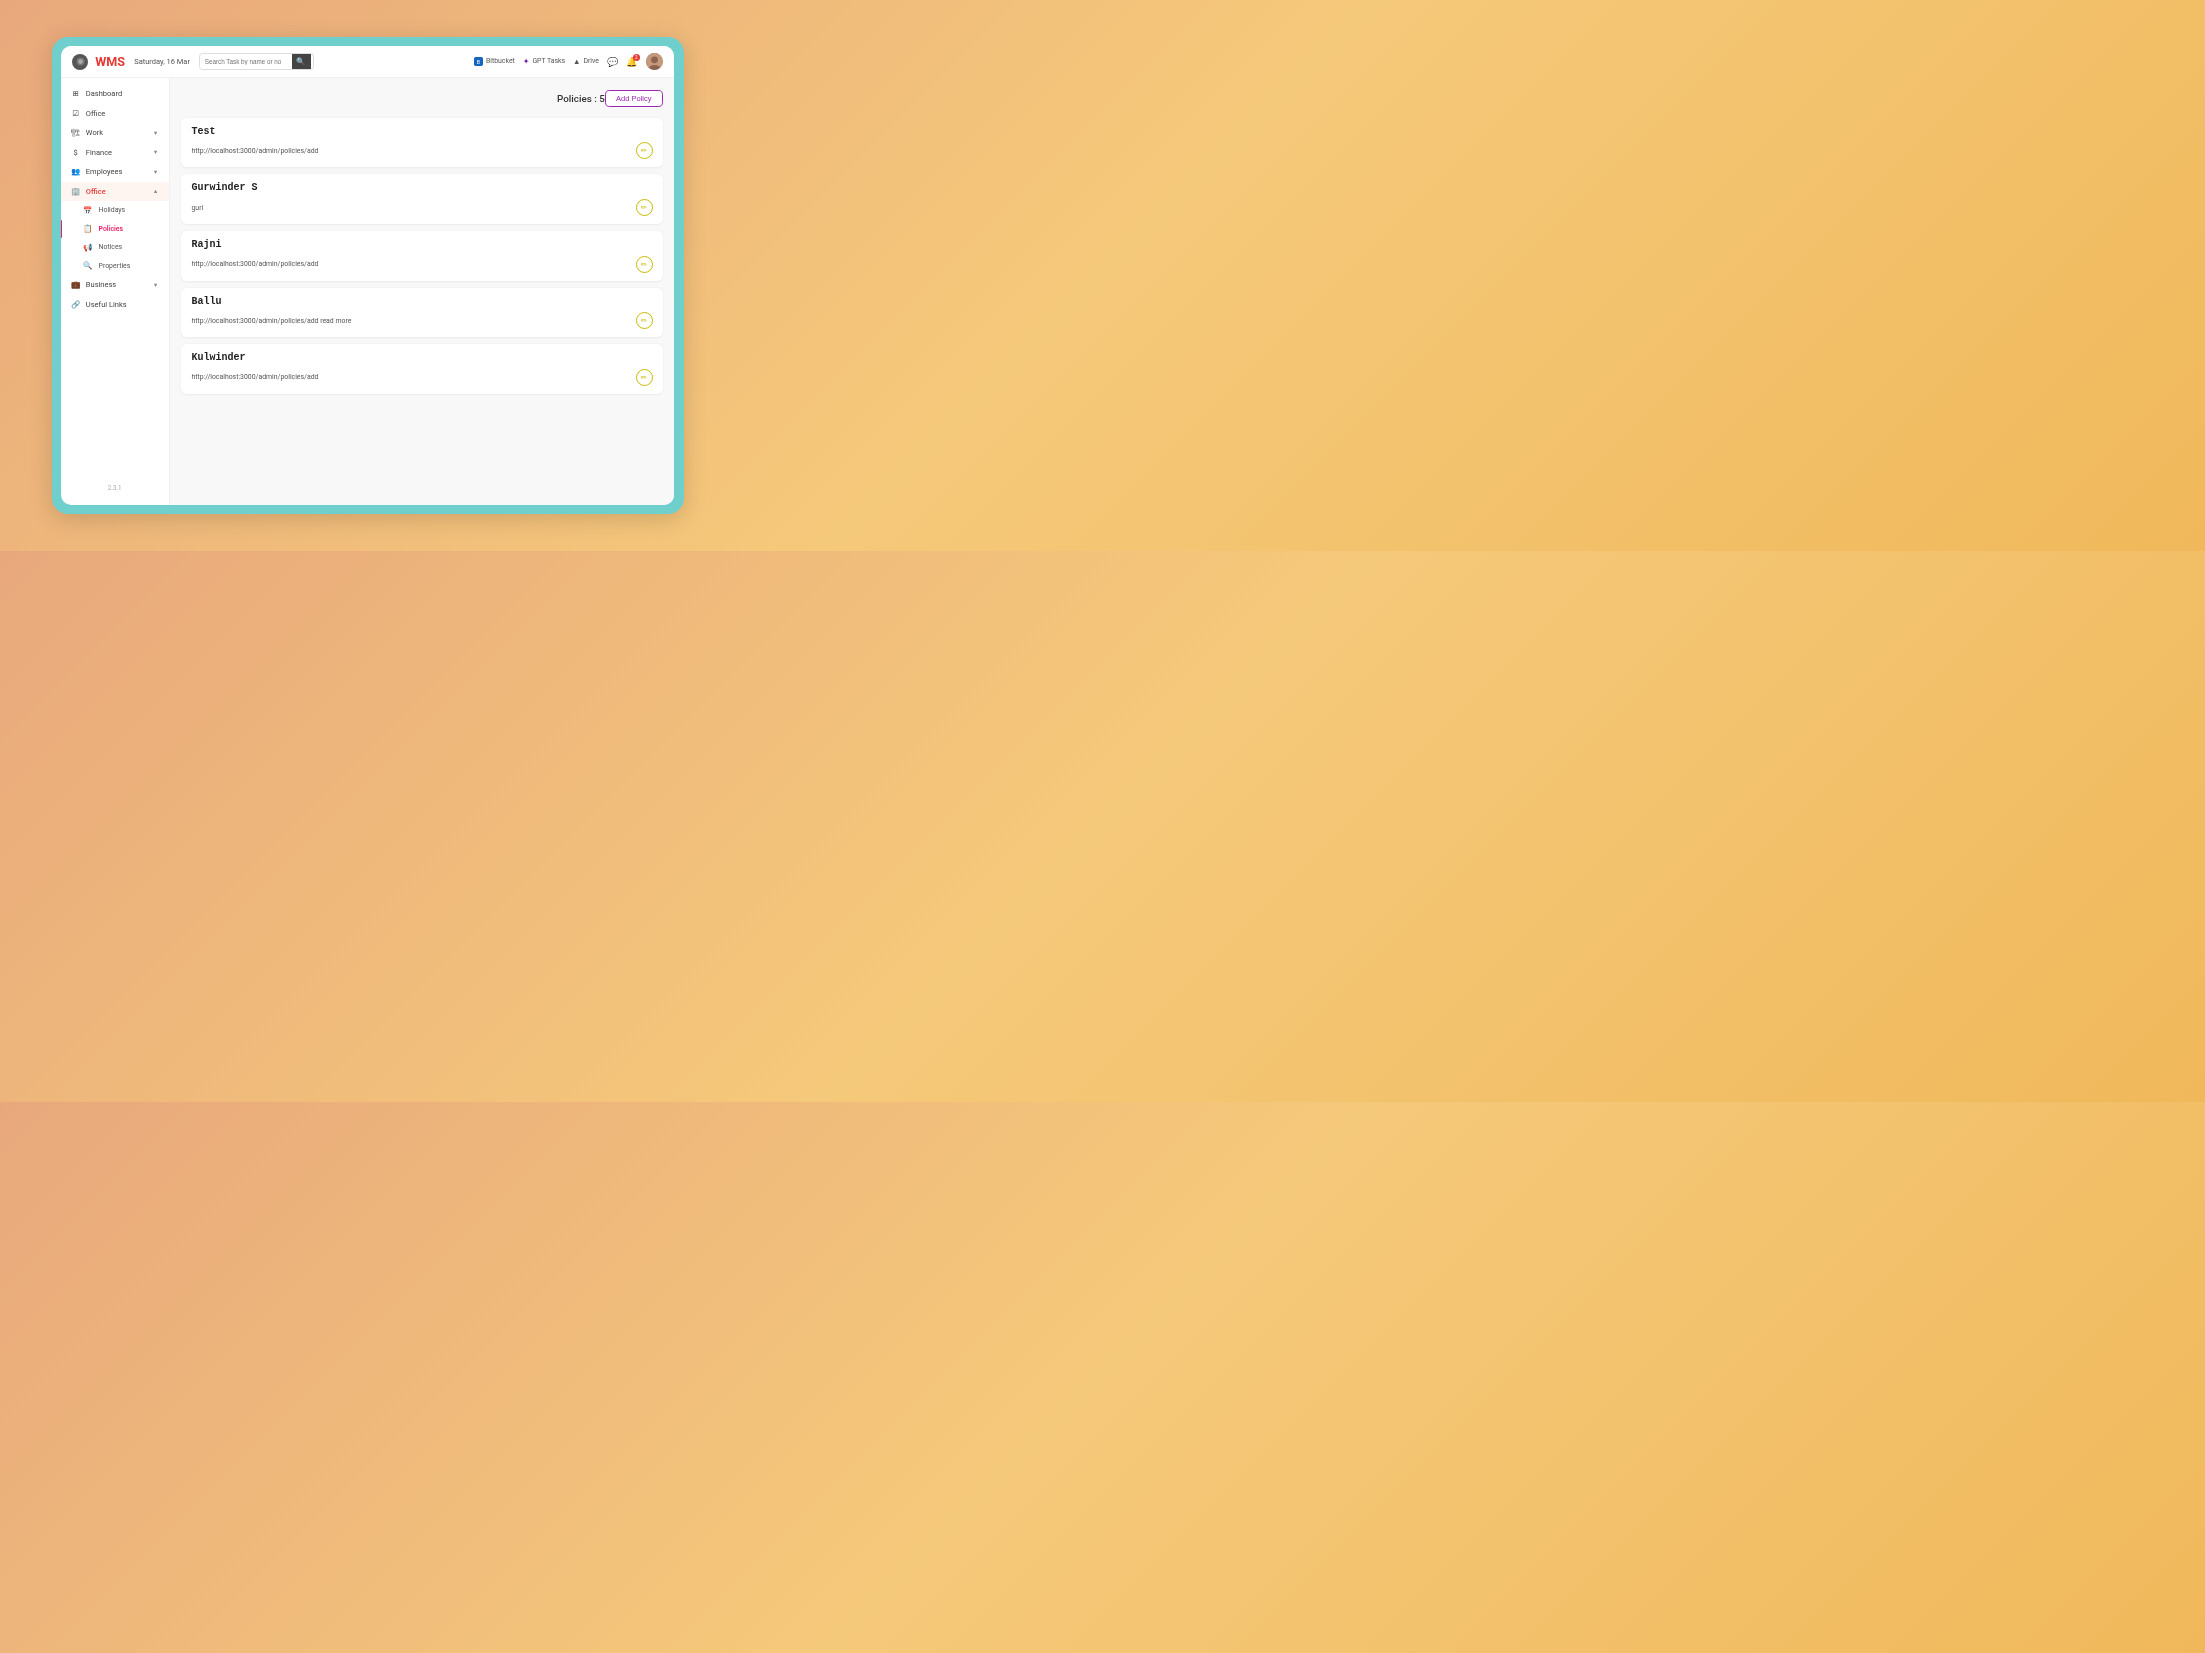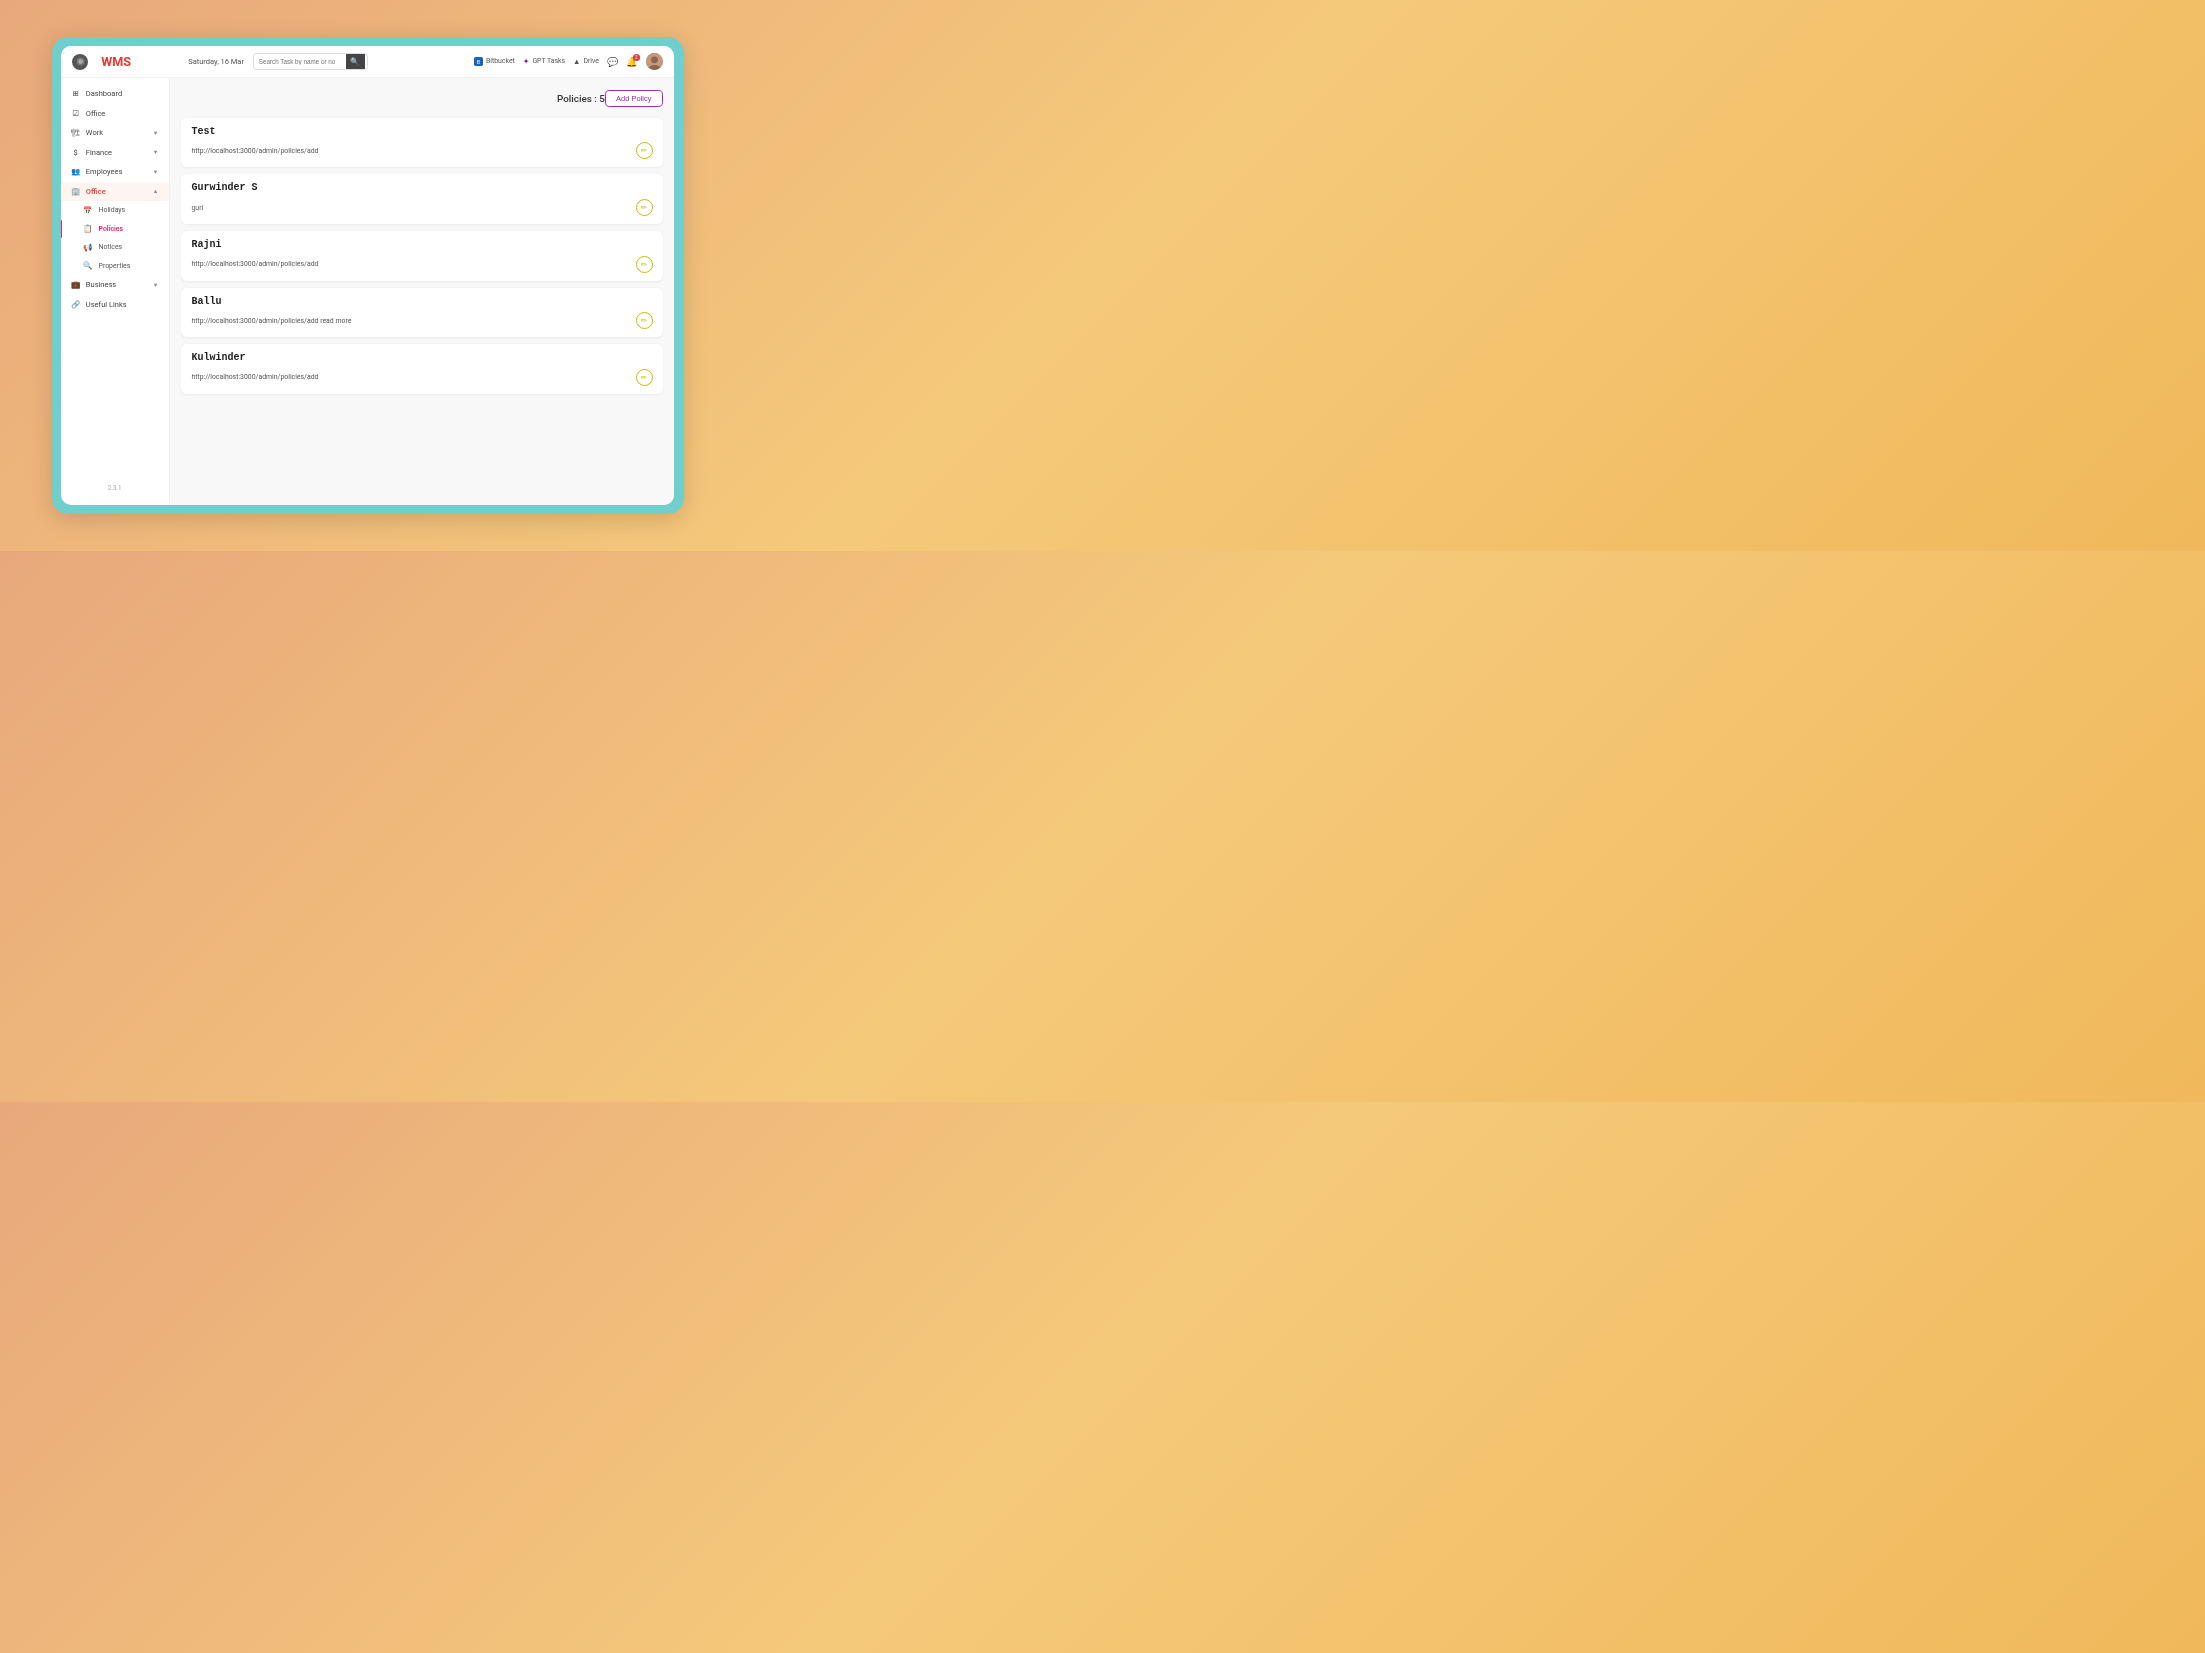--- a/index.html
+++ b/index.html
@@ -35,21 +35,21 @@
       align-items: center;
       padding: 5.7px 11.5px;
       border-bottom: 0.6px solid #f0f0f0;
       background: #fff;
       height: 32px;
       flex-shrink: 0;
     }
     .logo-area {
       display: flex;
       align-items: center;
-      gap: 13px;
+      gap: 7px;
       margin-right: 9.2px;
     }
     .logo-icon {
       width: 16px;
       height: 16px;
       background: #555;
       border-radius: 50%;
       display: flex;
       align-items: center;
       justify-content: center;
@@ -59,21 +59,20 @@
     .logo-text {
       font-size: 12.6px;
       font-weight: 700;
       color: #e53935;
     }
     .header-date {
       font-size: 7.5px;
       color: #555;
       margin-right: 9.2px;
       white-space: nowrap;
-      margin-left: 48px;
     }
     .search-bar {
       display: flex;
       align-items: center;
       border: 0.6px solid #ddd;
       border-radius: 3.4px;
       overflow: hidden;
       height: 17px;
       flex: 0 0 auto;
       width: 115px;

